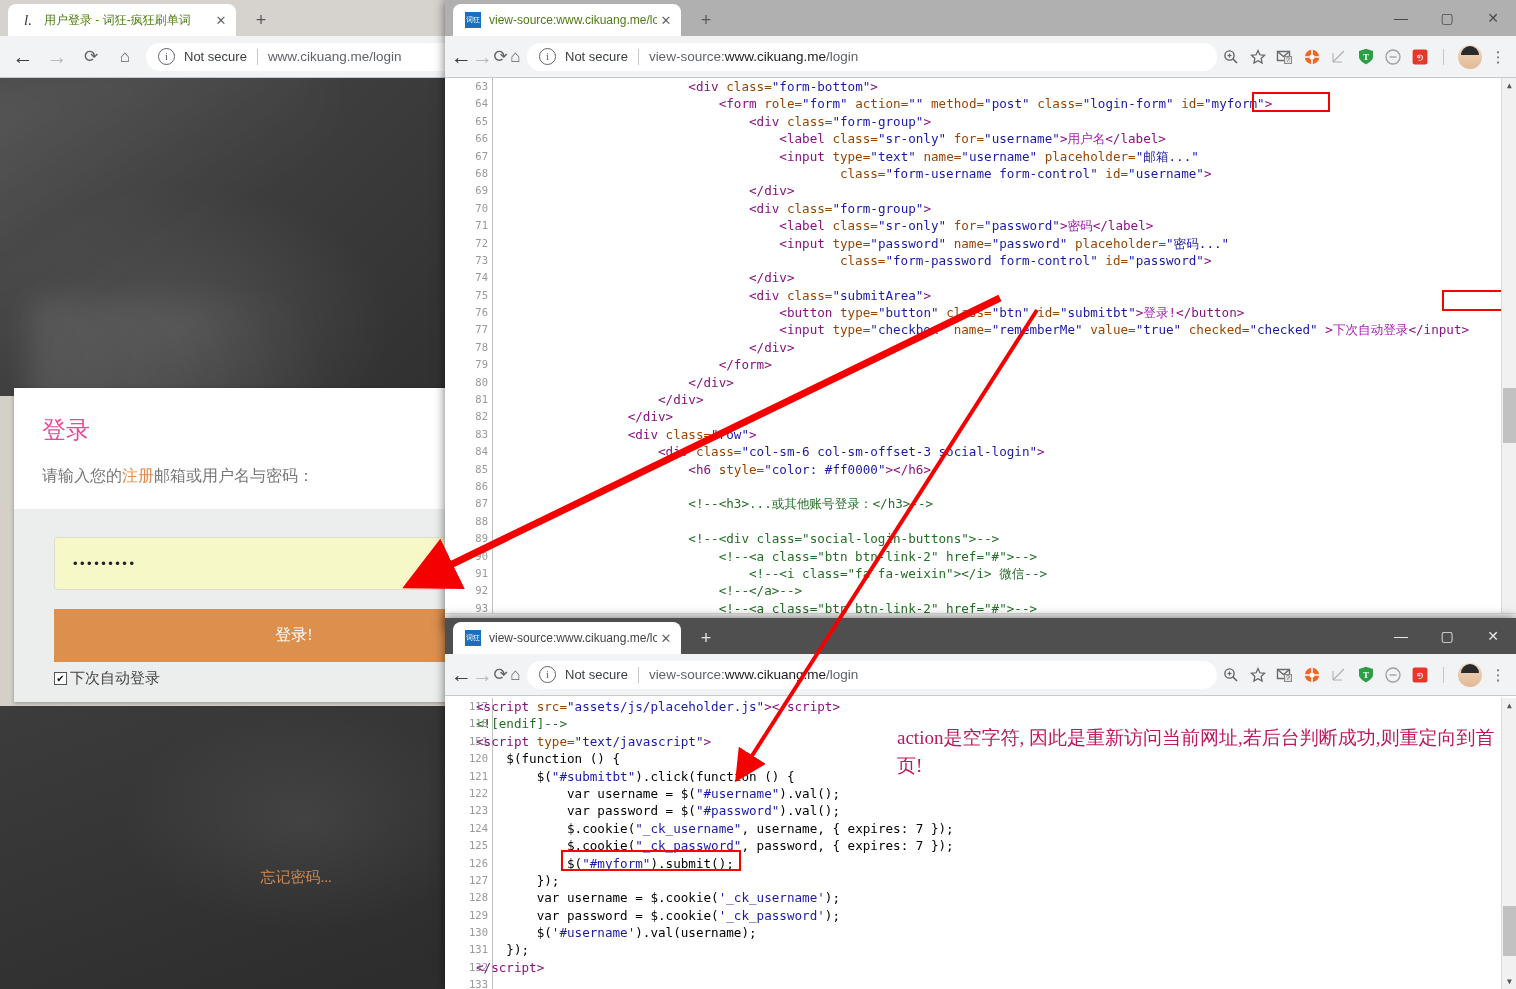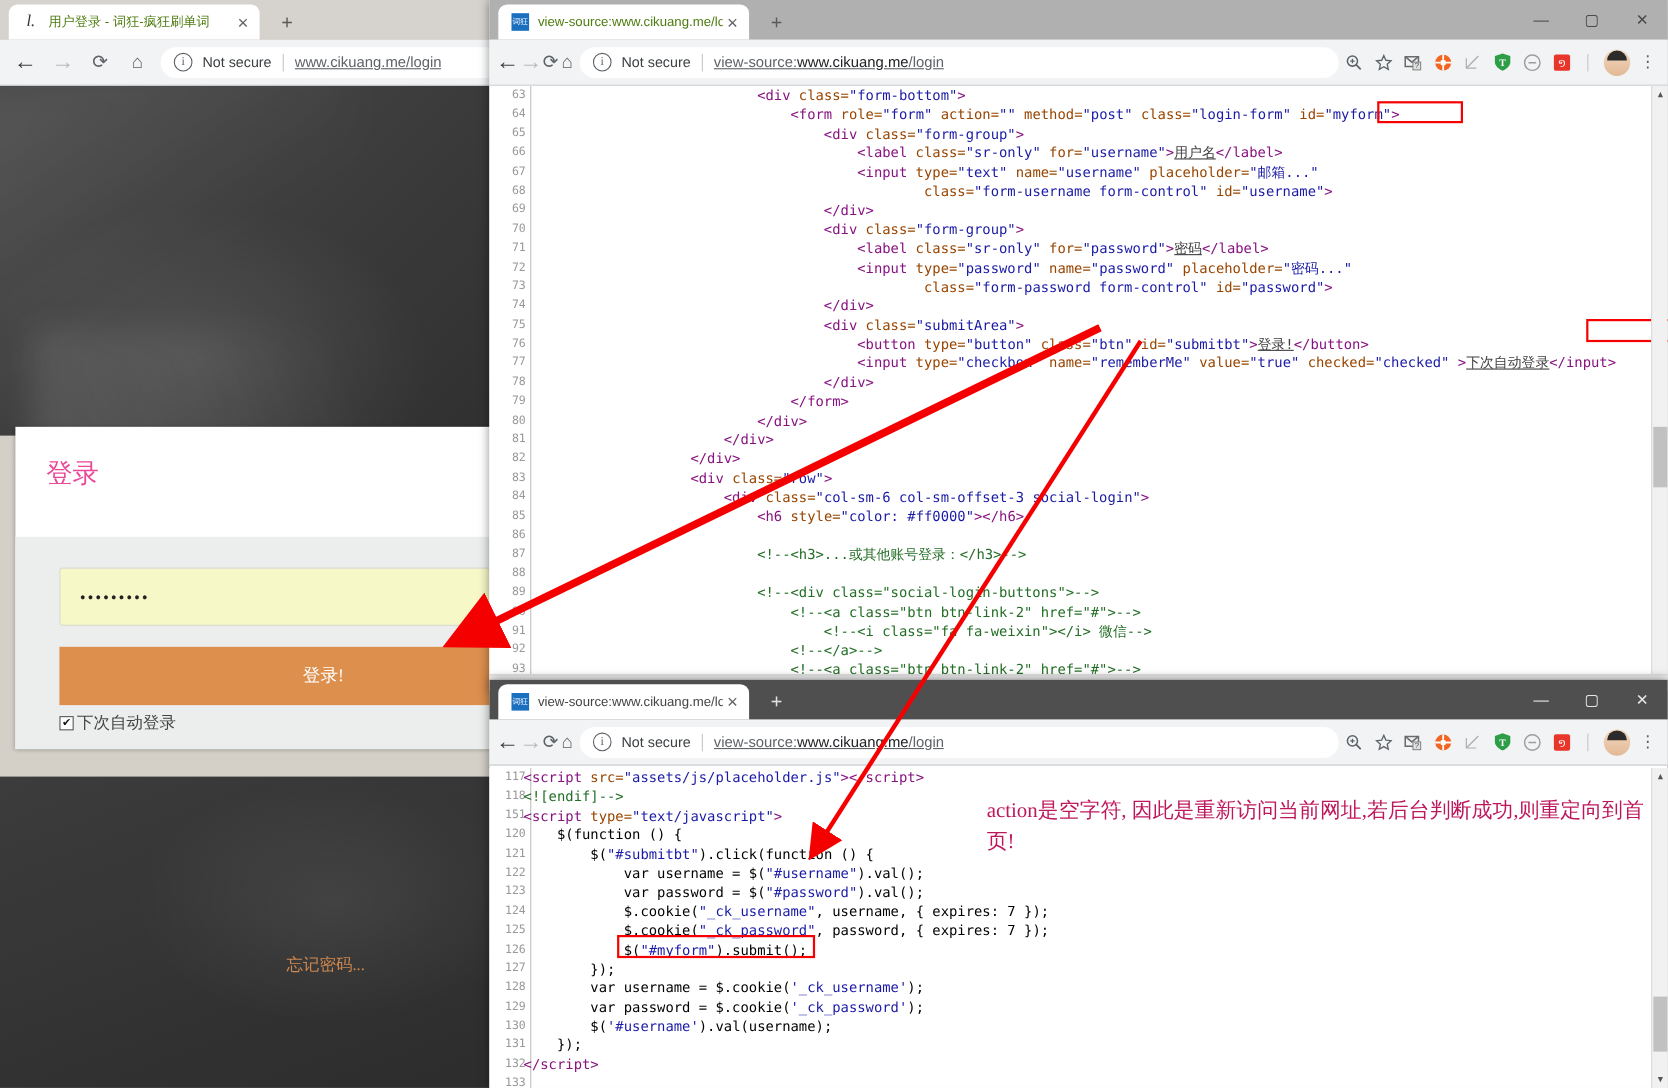--- a/index.html
+++ b/index.html
@@ -31,21 +31,21 @@
             color:#5f6368; font-size:17px; }
   .tb-ico.back  { font-size:21px; color:#3c4043; }
   .tb-ico.fwd   { font-size:21px; color:#b8bbbe; }
   .omnibox { flex:1; height:28px; background:#fff; border-radius:14px; display:flex;
              align-items:center; padding:0 12px; margin-left:4px; }
   .omni-info { width:17px; height:17px; border:1.4px solid #5f6368; border-radius:50%;
                color:#5f6368; font-size:11px; text-align:center; line-height:14px;
                font-family:"Liberation Serif",serif; flex:0 0 17px; }
   .omni-secure { font-size:13px; color:#3c4043; margin-left:9px; }
   .omni-sep { width:1px; height:16px; background:#c4c7c5; margin:0 10px; }
-  .omni-url { font-size:13.5px; color:#5f6368; white-space:nowrap; overflow:hidden;text-decoration:underline; }
+  .omni-url { font-size:13.5px; color:#5f6368; white-space:nowrap; overflow:hidden; }
   .omni-url b { color:#202124; font-weight:normal; }
 
   
   #login-page { position:relative; height:911px; overflow:hidden; }
   .hero { height:318px; position:relative;
           background:
             radial-gradient(ellipse 300px 200px at 12% 78%, rgba(255,255,255,.10), transparent 70%),
             radial-gradient(ellipse 420px 300px at 55% 20%, rgba(255,255,255,.05), transparent 70%),
             linear-gradient(135deg,#4a4a4a 0%,#3a3a3a 25%,#2e2e2e 45%,#3b3b3b 60%,#2b2b2b 100%);
   }
@@ -105,32 +105,32 @@
             background:linear-gradient(#f3d9c2,#e2b894); margin:0 4px; position:relative;
             overflow:hidden; }
   .avatar:before { content:""; position:absolute; left:3px; top:1px; width:18px; height:9px;
                    background:#2b2b2b; border-radius:9px 9px 0 0; }
   .kebab { width:24px; text-align:center; color:#5f6368; font-size:15px; letter-spacing:0;
            line-height:1; }
 
   
   .codearea { position:relative; background:#fff; overflow:hidden;
               font-family:"DejaVu Sans Mono", monospace; font-size:12.5px; }
-  .gutter { position:absolute; left:0; top:0; bottom:0; width:38px; background:#fff;
+  .gutter { position:absolute; left:0; top:0; bottom:0; width:48px; background:#fff;
             border-right:1px solid #c0c0c0; }
   .gutter div { height:17.4px; line-height:17.4px; text-align:right; padding-right:4px;
                 color:#999; font-size:10.5px; font-family:"DejaVu Sans Mono", monospace; }
   .codelines { position:absolute; left:31px; top:0; right:0; }
   .codelines pre { height:17.4px; line-height:17.4px; white-space:pre;
                    font-family:"DejaVu Sans Mono", monospace; font-size:12.6px; color:#000; }
   .t-tag  { color:#881280; }
   .t-attr { color:#994500; }
   .t-val  { color:#1a1aa6; }
   .t-cmt  { color:#236e25; }
-  .t-txt  { color:#404040;text-decoration:underline; }
+  .t-txt  { color:#a21caf; }
   .t-js   { color:#000; }
   .t-str  { color:#1a1aa6; }
 
   .hl-box { position:absolute; border:2.5px solid #f60000; pointer-events:none; }
   .note { position:absolute; color:#be185d; font-size:19px; line-height:1.45;
           font-family:Liberation Serif, serif; }
 
   .vscroll { position:absolute; right:0; top:0; bottom:0; width:15px; background:#f1f1f1;
              border-left:1px solid #dadada; }
   .vthumb { position:absolute; left:1px; width:13px; background:#c1c1c1; border-radius:0; }
@@ -177,20 +177,21 @@
   <div id="login-page">
     <div class="page-bg-low"></div>
     <div class="hero">
       <div class="hero-title"><span>欢迎来到《</span><span class="hl">词狂》</span></div>
       <div class="hero-sub">用户登录</div>
     </div>
 
     <div class="login-card">
       <div class="card-head">
         <h2>登录</h2>
+        <p><span>请输入您的</span><span class="reg">注册</span><span>邮箱或用户名与密码：</span></p>
       </div>
       <div class="card-body">
         <div class="fld pw">•••••••••</div>
         <div class="btn-login">登录!</div>
         <div class="remember">
           <span class="cb">✔</span>
           <span>下次自动登录</span>
         </div>
       </div>
     </div>

